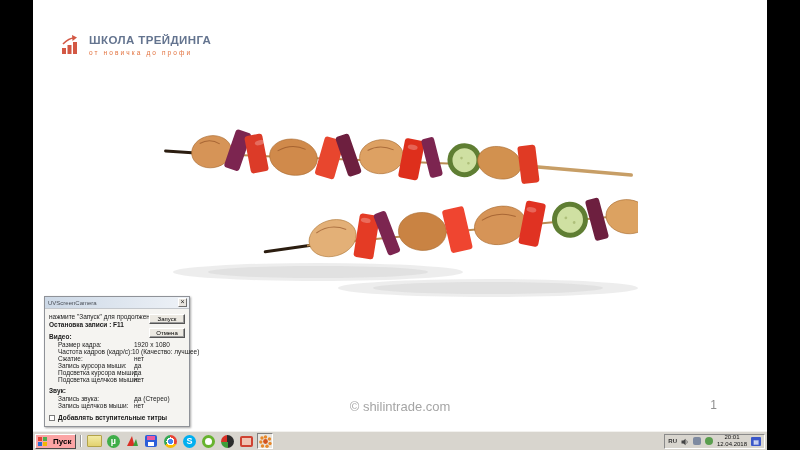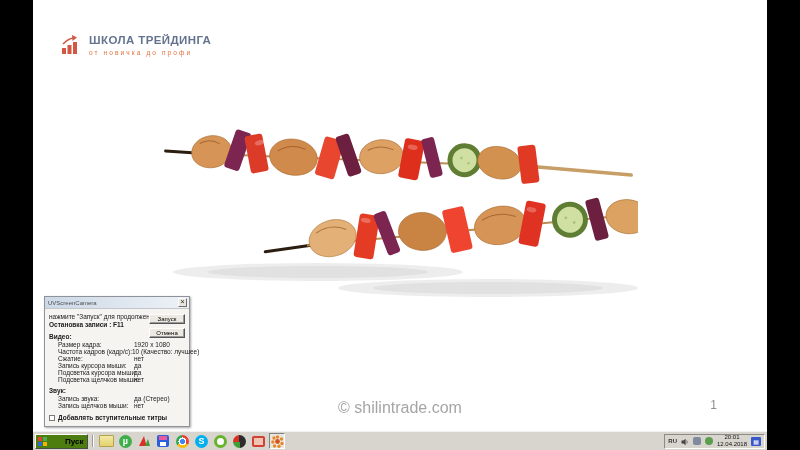--- a/index.html
+++ b/index.html
@@ -13,21 +13,21 @@
   
   .logo{position:absolute;left:28px;top:34px;display:flex;gap:6px;align-items:flex-start;}
   .logo-text{display:flex;flex-direction:column;}
   .logo-title{font-size:11.5px;font-weight:bold;color:#64748f;letter-spacing:.4px;}
   .logo-subtitle{font-size:6.5px;color:#e2713d;letter-spacing:2.1px;margin-top:3px;}
 
   
   .slide-title{position:absolute;left:0;right:0;top:322px;text-align:center;
     font-size:21px;font-weight:bold;color:#2c3b58;letter-spacing:.3px;}
   .slide-footer{position:absolute;left:0;right:0;top:399px;text-align:center;
-    font-size:16px;color:#a5a5a5;}
+    font-size:13px;color:#a5a5a5;}
   .page-number{position:absolute;right:50px;top:398px;font-size:12px;color:#8f8f8f;}
 
   .kebab{position:absolute;left:125px;top:72px;width:480px;height:238px;}
 
   
   .dialog{position:absolute;left:11px;top:296px;width:144px;background:#f5f4f1;
     border:1px solid #8f9298;box-shadow:1px 1px 2px rgba(0,0,0,.35);z-index:20;font-size:6.5px;color:#1a1a1a;}
   .dialog-titlebar{height:11px;background:linear-gradient(90deg,#ccd8e6,#eef2f7);
     display:flex;align-items:center;padding:0 2px 0 3px;border-bottom:1px solid #c3c7cc;}
   .dialog-title{flex:1;font-size:6px;color:#4a4f57;white-space:nowrap;overflow:hidden;}
@@ -47,22 +47,22 @@
   .dlg-row .lbl{width:76px;padding-left:9px;white-space:nowrap;}
   .dlg-row .val{flex:1;white-space:nowrap;}
   .dlg-check{display:flex;align-items:center;gap:3px;margin-top:5px;}
   .checkbox{width:6px;height:6px;background:#fff;border:1px solid #7a7a7a;box-sizing:border-box;}
   .dlg-check .lbl{font-weight:bold;}
 
   
   .taskbar{position:absolute;left:0;right:0;bottom:0;height:19px;background:#d8d5ce;
     border-top:1px solid #f2f1ee;display:flex;align-items:center;gap:3px;
     padding:1px 2px;box-sizing:border-box;z-index:30;}
-  .start-btn{height:15px;display:flex;align-items:center;gap:18px;padding:0 4px 0 2px;
-    background:#4d7c0f;border:1px solid;border-color:#fff #4c4c4c #4c4c4c #fff;
+  .start-btn{height:15px;display:flex;align-items:center;gap:6px;padding:0 4px 0 2px;
+    background:#fca5a5;border:1px solid;border-color:#fff #4c4c4c #4c4c4c #fff;
     font-size:8px;font-weight:bold;color:#000;box-sizing:border-box;}
   .winflag{display:grid;grid-template-columns:4px 4px;grid-template-rows:4px 4px;gap:1px;}
   .winflag i{display:block;}
   .divider{width:1px;height:12px;background:#9a9a9a;border-right:1px solid #fff;margin:0 1px;}
   .qbtn{width:16px;height:16px;display:flex;align-items:center;justify-content:center;flex:0 0 auto;}
   .qbtn.pressed{background:#e9e6df;border:1px solid;border-color:#808080 #fff #fff #808080;box-sizing:border-box;}
   .ic-folder{width:13px;height:10px;background:linear-gradient(#f2eaa4,#e3d26f);
     border:1px solid #b3a348;border-radius:1px;}
   .ic-circle{border-radius:50%;display:flex;align-items:center;justify-content:center;
     color:#fff;font-weight:bold;}

